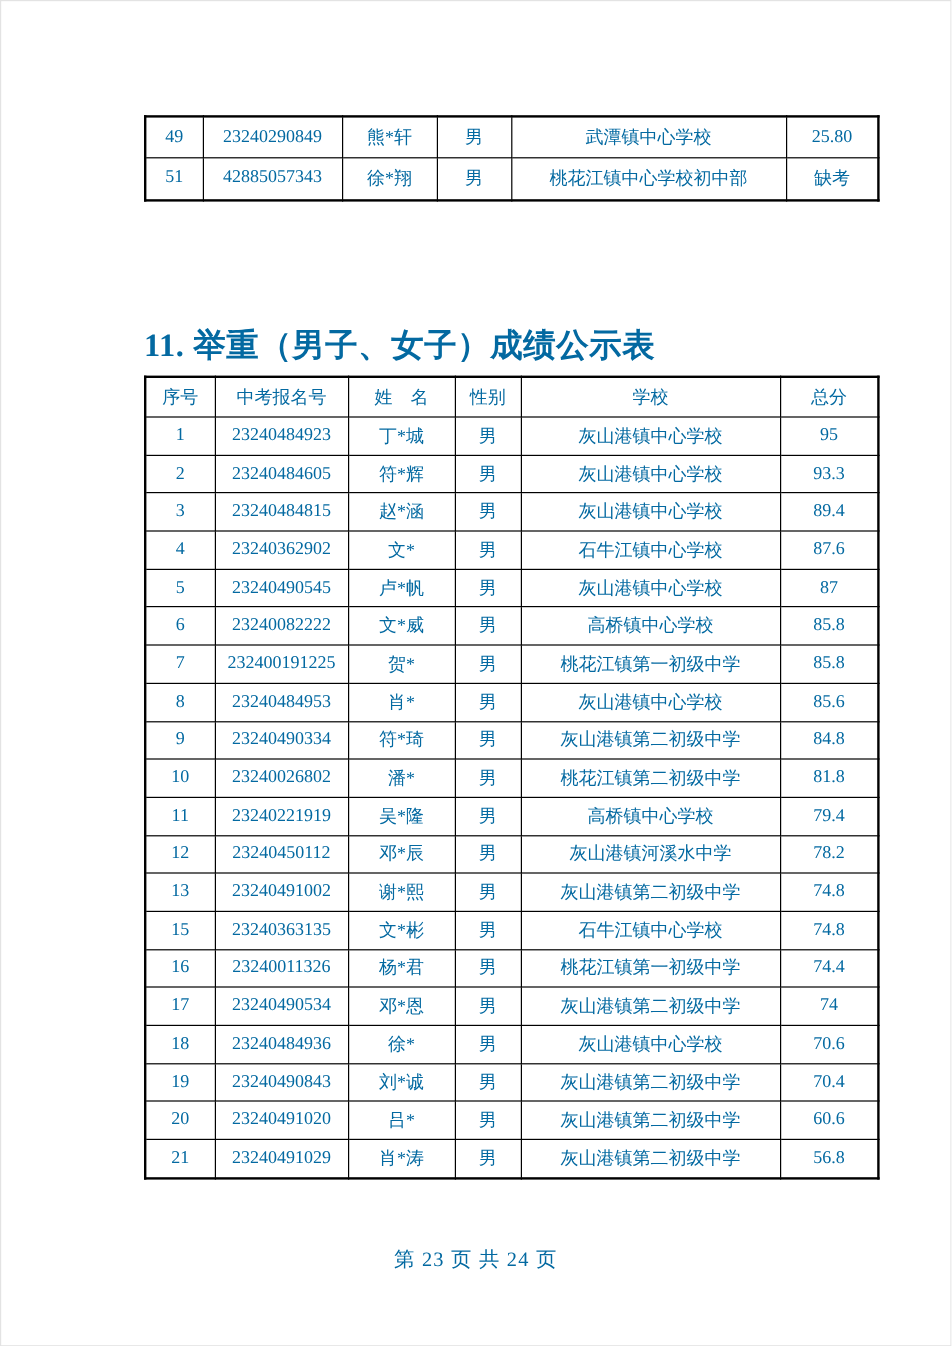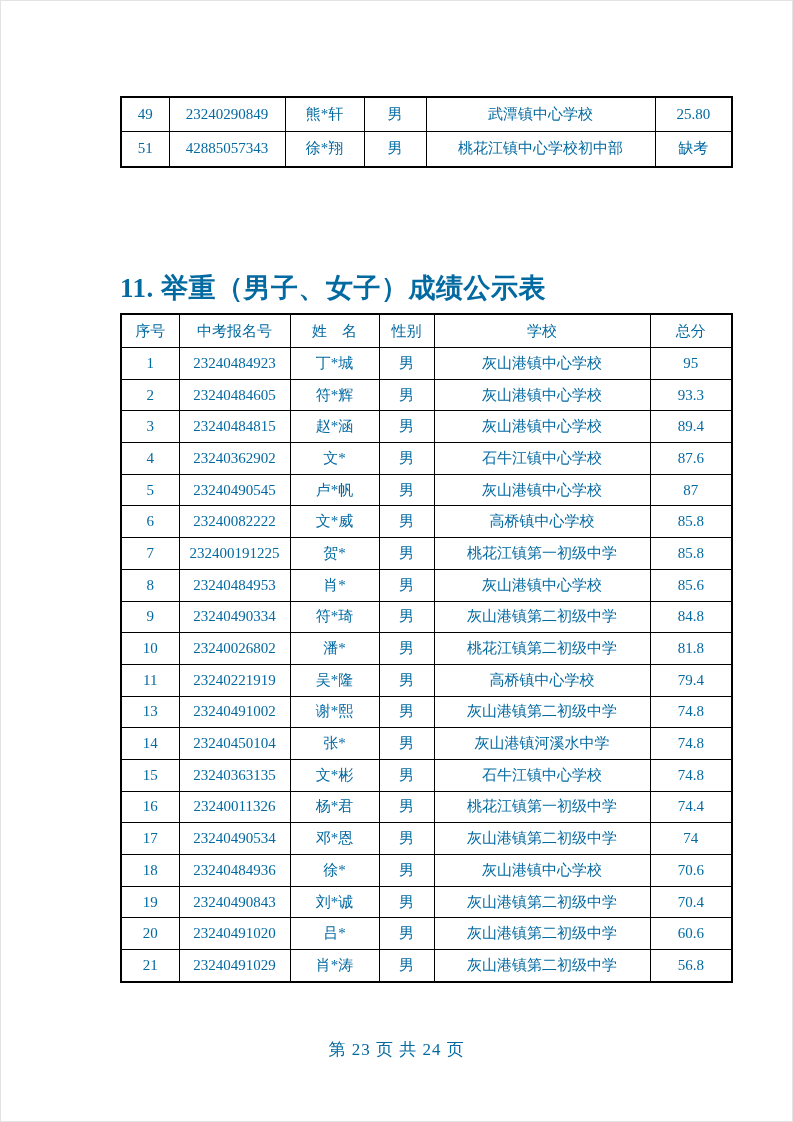--- a/index.html
+++ b/index.html
@@ -208,36 +208,36 @@
         </tr>
         <tr>
           <td>11</td>
           <td>23240221919</td>
           <td>吴*隆</td>
           <td>男</td>
           <td>高桥镇中心学校</td>
           <td>79.4</td>
         </tr>
         <tr>
+          <td>12</td>
+          <td>23240450112</td>
+          <td>邓*辰</td>
+          <td>男</td>
+          <td>灰山港镇河溪水中学</td>
+          <td>78.2</td>
+        </tr>
+        <tr>
           <td>13</td>
           <td>23240491002</td>
           <td>谢*熙</td>
           <td>男</td>
           <td>灰山港镇第二初级中学</td>
           <td>74.8</td>
         </tr>
         <tr>
-          <td>14</td>
-          <td>23240450104</td>
-          <td>张*</td>
-          <td>男</td>
-          <td>灰山港镇河溪水中学</td>
-          <td>74.8</td>
-        </tr>
-        <tr>
           <td>15</td>
           <td>23240363135</td>
           <td>文*彬</td>
           <td>男</td>
           <td>石牛江镇中心学校</td>
           <td>74.8</td>
         </tr>
         <tr>
           <td>16</td>
           <td>23240011326</td>

